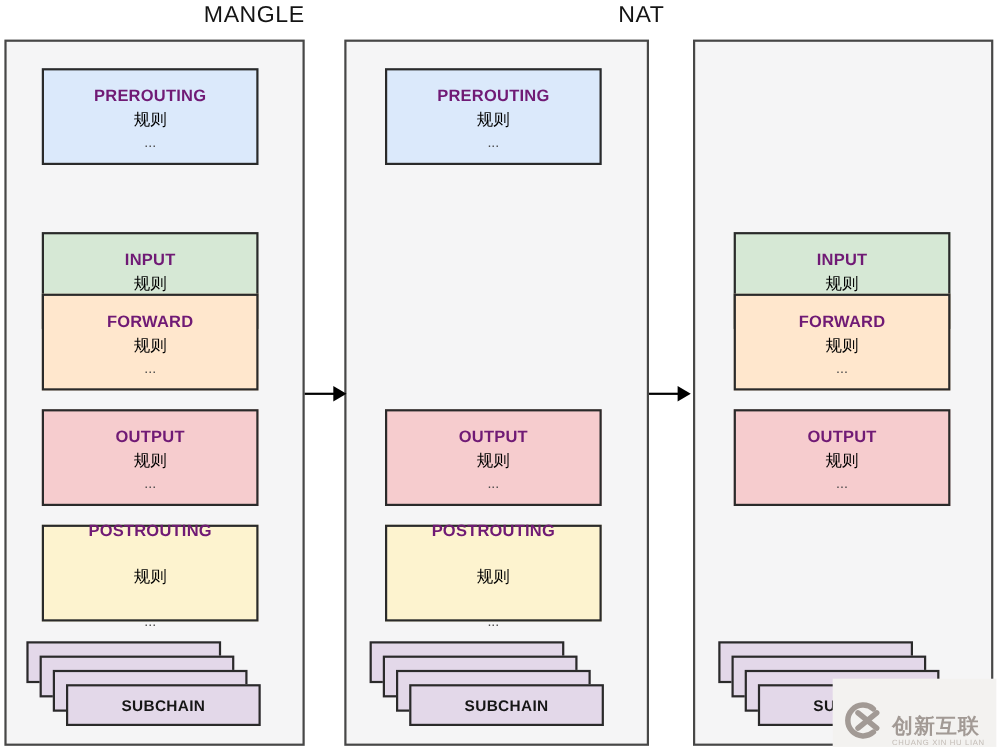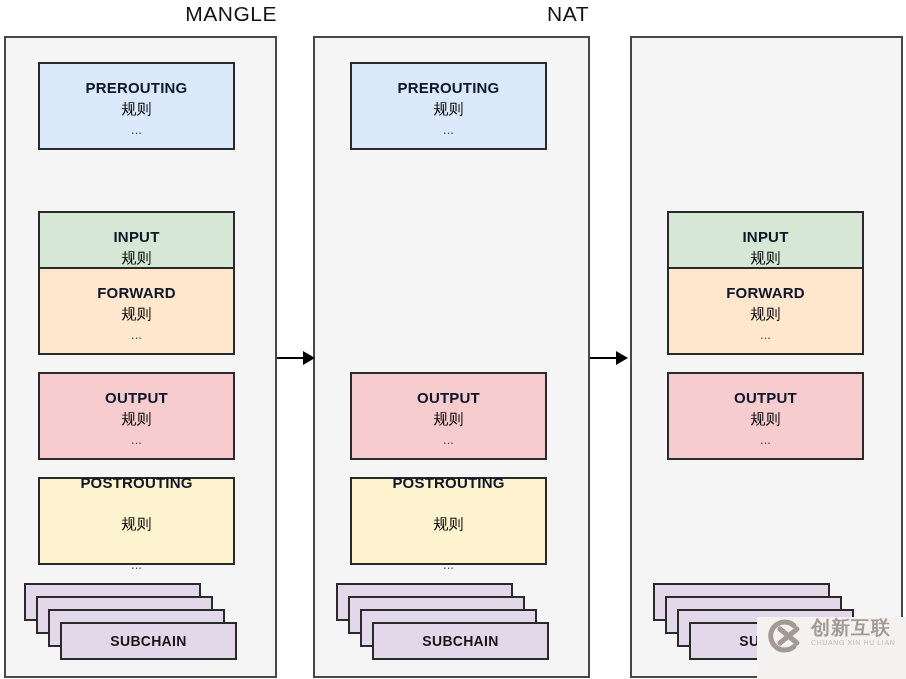--- a/index.html
+++ b/index.html
@@ -2,42 +2,42 @@
 <html><head>
 <meta charset="utf-8">
 <style>
   * { margin:0; padding:0; box-sizing:border-box; }
   body { background:#ffffff; font-family:"Liberation Sans", sans-serif; }
   .canvas { position:relative; width:906px; height:679px; background:#ffffff; overflow:hidden; }
 
   .col-header { position:absolute; top:0; height:28px; line-height:28px;
     font-size:21px; color:#141414; text-align:right; letter-spacing:.5px; }
   #hdr-mangle { left:4px;   width:273px; }
-  #hdr-nat    { left:312px; width:277px; }
+  #hdr-nat    { left:327px; width:277px; }
   #hdr-filter { left:630px; width:273px; }
 
   .table-box { position:absolute; top:36px; height:642px; background:#f5f5f6;
     border:2px solid #474747; }
   #tbl-mangle { left:4px;   width:273px; }
   #tbl-nat    { left:313px; width:277px; }
   #tbl-filter { left:630px; width:273px; }
 
   .chain { position:absolute; width:197px; height:88px; border:2px solid #2a2a2a;
     display:flex; flex-direction:column; align-items:center; justify-content:center; }
   #tbl-mangle .chain { left:32px; }
   #tbl-nat .chain, #tbl-filter .chain { left:35px; }
   .r0 { top:24px; } .r1 { top:125px;margin-top:48px; } .r2 { top:229px; } .r3 { top:334px; } .r4 { top:439px; }
 
   .c-blue   { background:#dbe9fb; }
   .c-green  { background:#d6e8d5; }
   .c-orange { background:#ffe7cd; }
   .c-pink   { background:#f6ccce; }
   .c-yellow { background:#fdf3cf;gap:20px; }
 
-  .chain .t { font-weight:bold; font-size:15px; color:#0f172a; letter-spacing:.2px; }
+  .chain .t { font-weight:bold; font-size:15px; color:#701a75; letter-spacing:.2px; }
   .chain .r { font-size:15px; color:#000000; margin-top:4px; }
   .chain .d { font-size:13px; color:#4a4a4a; margin-top:7px; line-height:7px; }
 
   .stack { position:absolute; top:545px; left:0; width:100%; height:120px; }
   .layer { position:absolute; width:177px; height:38px; background:#e3d8e9;
     border:2px solid #2a2a2a; }
   #tbl-mangle .l0 { left:18px; top:0; }  #tbl-mangle .l1 { left:30px; top:13px; }
   #tbl-mangle .l2 { left:42px; top:26px; } #tbl-mangle .l3 { left:54px; top:39px; }
   #tbl-nat .l0, #tbl-filter .l0 { left:21px; top:0; }
   #tbl-nat .l1, #tbl-filter .l1 { left:33px; top:13px; }
@@ -46,21 +46,21 @@
   .layer.front { display:flex; align-items:center; justify-content:center;
     font-weight:bold; font-size:14px; color:#161616; letter-spacing:.3px; }
 
   .arrow { position:absolute; top:351px; width:38px; height:14px; }
   #arrow-1 { left:277px; } #arrow-2 { left:590px; }
   .arrow .shaft { position:absolute; left:0; top:6px; width:28px; height:2px; background:#000; }
   .arrow .head { position:absolute; left:26px; top:0; width:0; height:0;
     border-left:12px solid #000; border-top:7px solid transparent; border-bottom:7px solid transparent; }
 
   .wm { position:absolute; left:757px; top:617px; width:149px; height:62px;
-    background:#f3f2f0; display:flex; align-items:flex-start; padding-left:9px; }
+    background:#f3f2f0; display:flex; align-items:flex-end; padding-left:9px; }
   .wm-logo { flex:0 0 auto; margin-right:7px; }
   .wm-text { display:flex; flex-direction:column; }
   .wm-title { font-size:19px; font-weight:bold; color:#a29a95; letter-spacing:1px; line-height:21px; }
   .wm-caption { font-size:7px; color:#c2bbb5; letter-spacing:.6px; margin-top:1px; white-space:nowrap; }
 </style>
 </head>
 <body>
 
 <div class="canvas">
 

